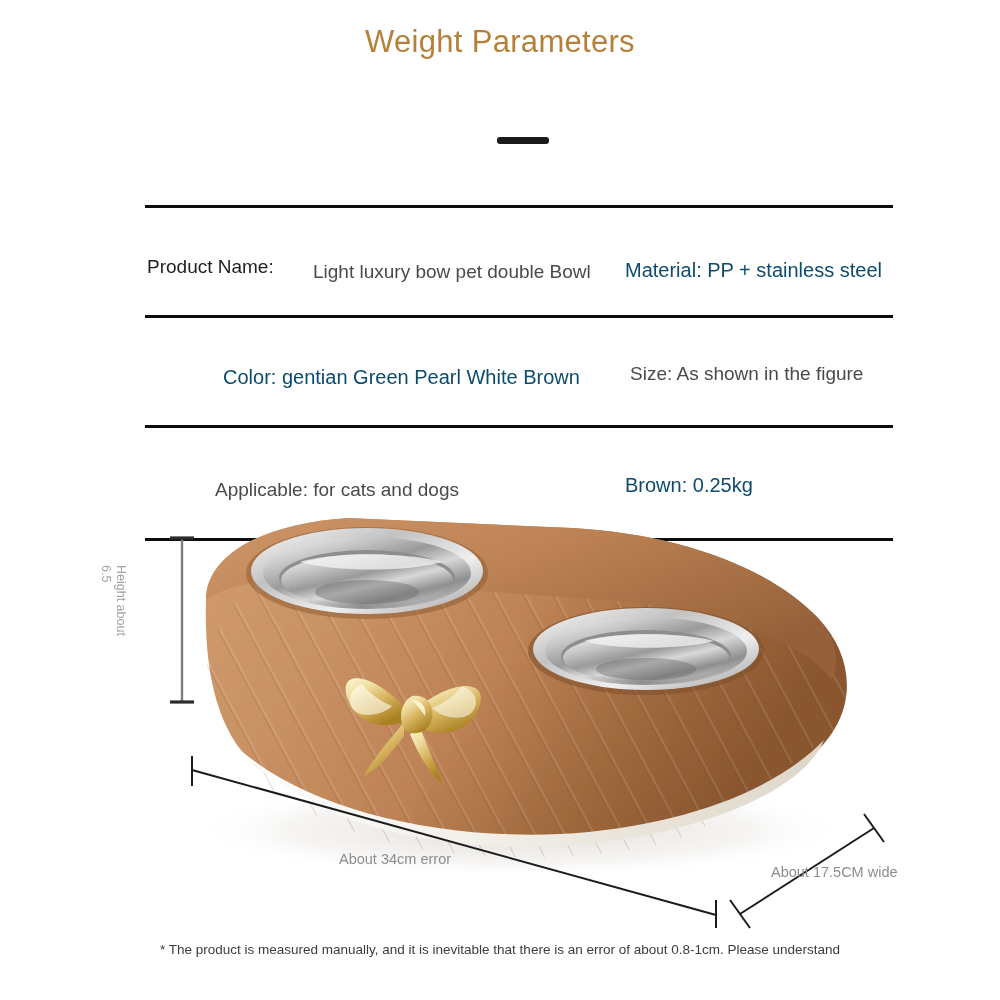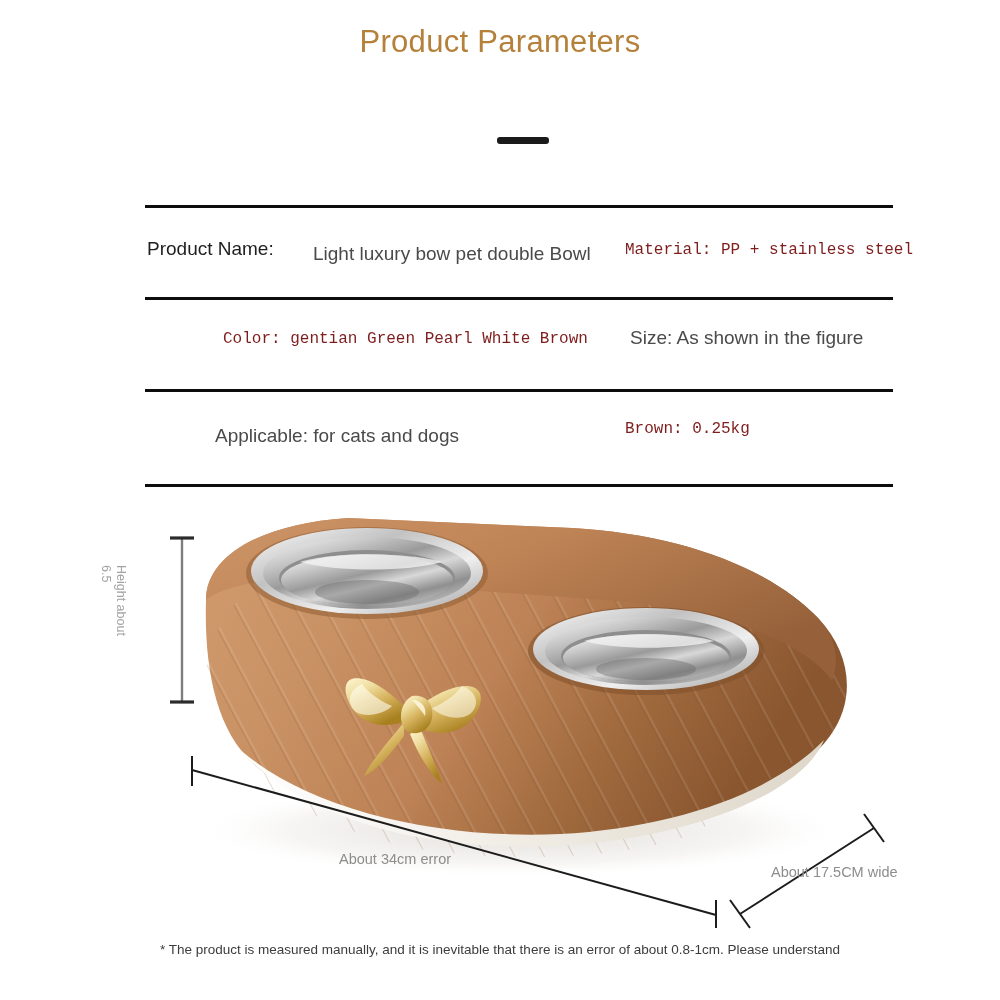--- a/index.html
+++ b/index.html
@@ -20,28 +20,28 @@
   }
   .title-dash {
     position: absolute; left: 497px; top: 137px;
     width: 52px; height: 7px; border-radius: 3px;
     background: #1b1b1b;
   }
 
   
   .spec-table { position: absolute; left: 145px; top: 205px; width: 748px; }
   .rule { height: 3px; background: #0d0d0d; width: 100%; }
-  .spec-row { position: relative; width: 100%; }
+  .spec-row { position: relative; width: 100%; margin-top: 18px; }
   .r1 { height: 89px; }
   .r2 { height: 89px; }
   .r3 { height: 92px; }
 
   .cell { position: absolute; white-space: nowrap; }
   .lbl-lg { font-size: 19px; color: #1e1e1e; }
-  .lbl-md { font-size: 16px; color: #7f1d1d; font-family: Liberation Mono, monospace; }
+  .lbl-md { font-size: 20px; color: #0c4a6e; }
   .lbl-sm { font-size: 19px; color: #4a4a4a; }
 
   
   .c-pn-label { left: 2px;   top: 30px; }
   .c-pn-value { left: 168px; top: 35px; }
   .c-material { left: 480px; top: 33px; }
   
   .c-color { left: 78px;  top: 30px; text-align: center; }
   .c-size  { left: 485px; top: 27px; text-align: center; }
   
@@ -64,21 +64,21 @@
   .footnote {
     position: absolute; left: 0; top: 942px; width: 1000px;
     text-align: center; font-size: 13.5px; color: #3c3c3c;
   }
 </style>
 </head>
 <body>
 
 <div id="page">
 
-  <div class="title">Product Parameters</div>
+  <div class="title">Weight Parameters</div>
   <div class="title-dash"></div>
 
   <div class="spec-table">
 
     <div class="rule"></div>
 
     <div class="spec-row r1">
       <div class="cell lbl-lg c-pn-label">Product Name:</div>
       <div class="cell lbl-sm c-pn-value">Light luxury bow pet double Bowl</div>
       <div class="cell lbl-md c-material">Material: PP + stainless steel</div>

